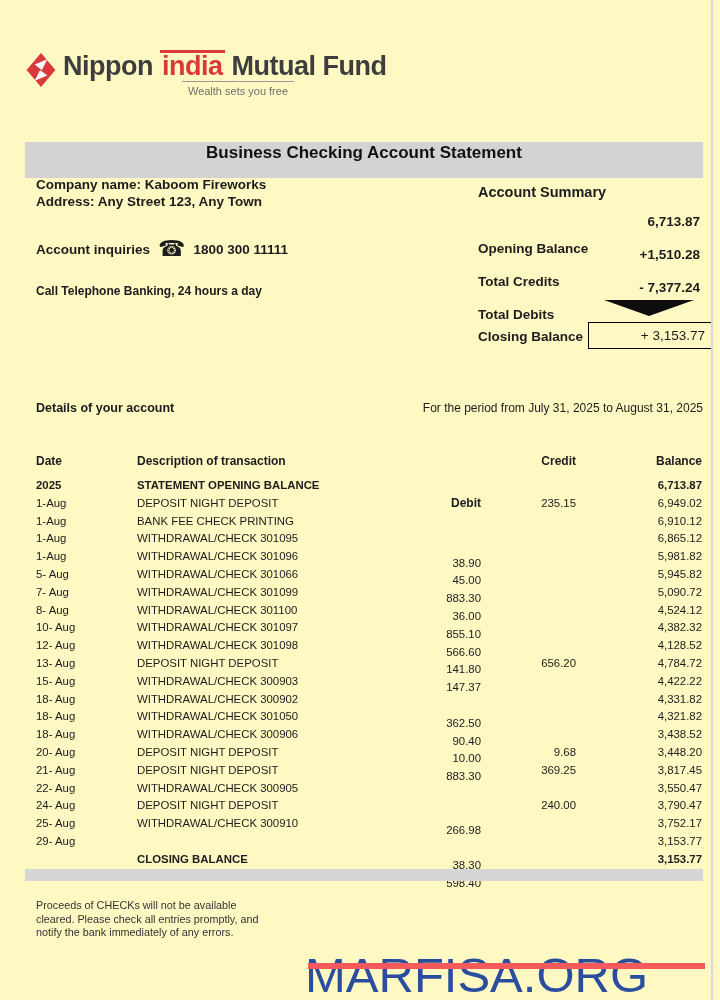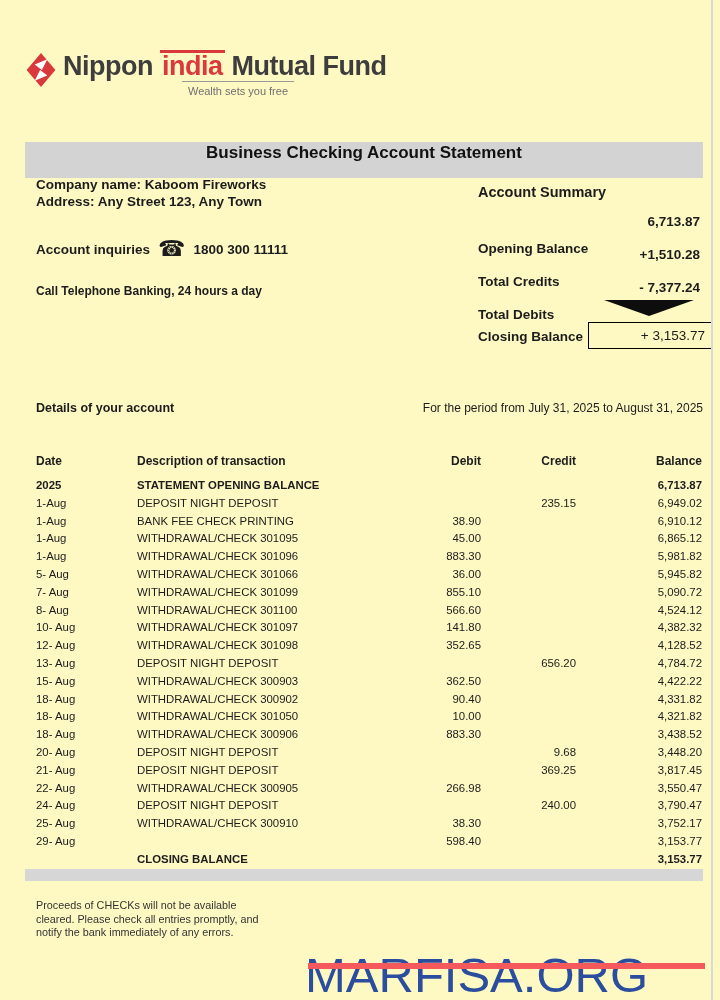--- a/index.html
+++ b/index.html
@@ -43,21 +43,21 @@
   #period-text{right:17px;top:401px;font-size:12px;}
 
   
   #txn-header{left:36px;top:454px;width:666px;height:16px;font-size:12px;font-weight:700;}
   #txn-rows{left:36px;top:479px;width:666px;}
   .trow{position:relative;height:17.8px;font-size:11.4px;}
   .trow.bold{font-weight:700;}
   .c{position:absolute;top:0;white-space:nowrap;}
   .c.date{left:0;width:92px;text-align:left;}
   .c.desc{left:101px;width:270px;text-align:left;}
-  .c.debit{left:295px;width:150px;text-align:right;}
+  .c.debit{left:295px;width:150px;text-align:right;margin-top:42px;}
   .c.credit{left:455px;width:85px;text-align:right;}
   .c.balance{left:556px;width:110px;text-align:right;}
 
   #bottom-bar{left:25px;top:869px;width:678px;height:12px;background:#d6d6d6;}
 
   
   #disclaimer{left:36px;top:899px;font-size:10.8px;color:#333;line-height:13.5px;}
   #marfisa-text{left:305px;top:903px;width:402px;font-size:49px;font-weight:400;
     color:#2a4d9e;letter-spacing:0px;white-space:nowrap;margin-top:44px;}
   #marfisa-bar{left:308px;top:963px;width:397px;height:6px;background:#f4595b;}
@@ -183,21 +183,21 @@
       <span class="c date">10- Aug</span>
       <span class="c desc">WITHDRAWAL/CHECK 301097</span>
       <span class="c debit">141.80</span>
       <span class="c credit"></span>
       <span class="c balance">4,382.32</span>
     </div>
 
     <div class="trow">
       <span class="c date">12- Aug</span>
       <span class="c desc">WITHDRAWAL/CHECK 301098</span>
-      <span class="c debit">352.65</span>
+      <span class="c debit">147.37</span>
       <span class="c credit"></span>
       <span class="c balance">4,128.52</span>
     </div>
 
     <div class="trow">
       <span class="c date">13- Aug</span>
       <span class="c desc">DEPOSIT NIGHT DEPOSIT</span>
       <span class="c debit"></span>
       <span class="c credit">656.20</span>
       <span class="c balance">4,784.72</span>

